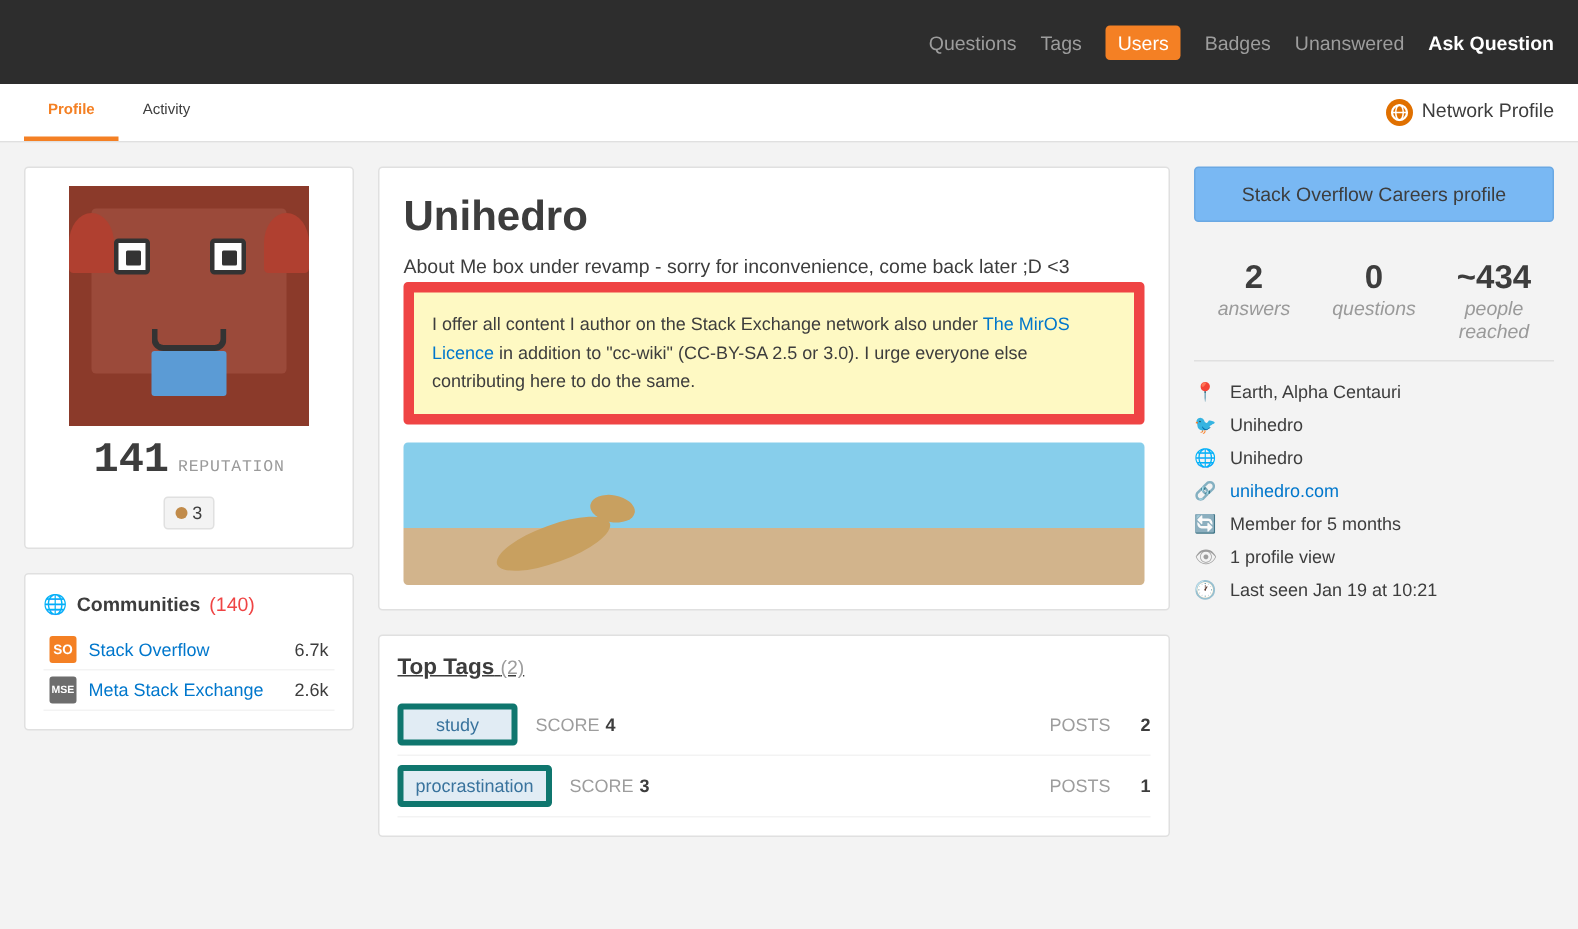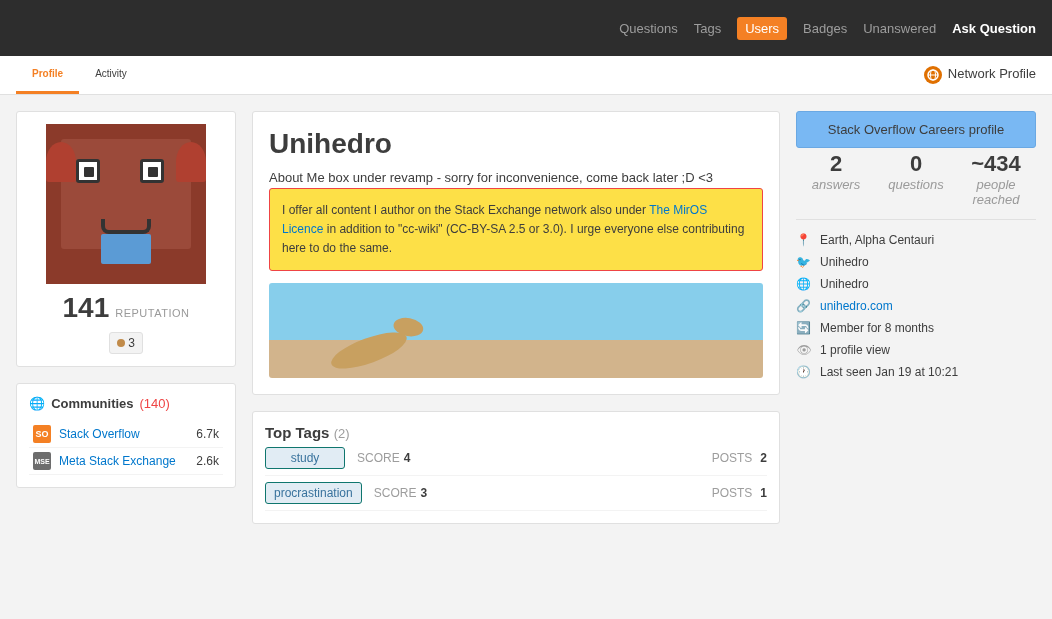--- a/index.html
+++ b/index.html
@@ -194,20 +194,21 @@
       left: 55px;
       width: 50px;
       height: 30px;
       background: #5b9bd5;
       border-radius: 2px;
     }
     .reputation-row {
       display: flex;
       align-items: baseline;
       gap: 6px;
+      font-family: Liberation Mono, monospace;
     }
     .rep-number {
       font-size: 28px;
       font-weight: bold;
       color: #3d3d3d;
     }
     .rep-label {
       font-size: 11px;
       color: #9a9a9a;
       text-transform: uppercase;
@@ -309,22 +310,22 @@
       color: #3d3d3d;
       margin-bottom: 8px;
     }
     .profile-about {
       color: #3d3d3d;
       font-size: 13px;
       margin-bottom: 0;
       line-height: 1.5;
     }
     .about-box {
-      background: #fde047;
-      border: 1px solid #ef4444;
+      background: #fef9c3;
+      border: 7px solid #ef4444;
       border-radius: 3px;
       padding: 12px;
       font-size: 12px;
       line-height: 1.6;
       margin-bottom: 12px;
       color: #3d3d3d;
     }
     .about-link { color: #0077cc; text-decoration: none; }
     .profile-image-preview {
       width: 100%;
@@ -364,21 +365,21 @@
     .careers-btn {
       background: #79b8f3;
       border: 1px solid #6aa8e3;
       border-radius: 3px;
       padding: 10px 14px;
       font-size: 13px;
       color: #3d3d3d;
       cursor: pointer;
       width: 100%;
       text-align: center;
-      margin-bottom: 3px;
+      margin-bottom: 24px;
       font-weight: normal;
     }
     .stats-row {
       display: flex;
       gap: 0;
       margin-bottom: 12px;
       border-bottom: 1px solid #e0e0e0;
       padding-bottom: 12px;
     }
     .stat-block {
@@ -425,32 +426,34 @@
       margin-top: 16px;
       background: #fff;
       border: 1px solid #e0e0e0;
       border-radius: 3px;
       padding: 12px;
     }
     .top-tags-title {
       font-size: 15px;
       font-weight: bold;
       color: #3d3d3d;
+      margin-bottom: 10px;
+      text-decoration: underline;
     }
     .tag-row {
       display: flex;
       align-items: center;
       padding: 6px 0;
       border-bottom: 1px solid #f3f3f3;
       gap: 12px;
     }
     .tag-pill {
       background: #e1ecf4;
       color: #39739d;
-      border: 1px solid #0f766e;
+      border: 4px solid #0f766e;
       border-radius: 3px;
       padding: 3px 8px;
       font-size: 12px;
       cursor: pointer;
       min-width: 80px;
       text-align: center;
     }
     .tag-stats {
       display: flex;
       align-items: center;
@@ -459,21 +462,21 @@
       color: #9d9d9d;
     }
     .tag-score-val {
       font-weight: bold;
       color: #3d3d3d;
     }
     .tag-row-right {
       margin-left: auto;
       display: flex;
       align-items: center;
-      gap: 8px;
+      gap: 20px;
       font-size: 12px;
       color: #9d9d9d;
     }
     .tag-posts-val {
       font-weight: bold;
       color: #3d3d3d;
     }
   </style>
 </head>
 <body>
@@ -629,21 +632,21 @@
       <div class="meta-item">
         <span class="meta-icon">🌐</span>
         <span>Unihedro</span>
       </div>
       <div class="meta-item">
         <span class="meta-icon">🔗</span>
         <a class="meta-link">unihedro.com</a>
       </div>
       <div class="meta-item">
         <span class="meta-icon">🔄</span>
-        <span>Member for 8 months</span>
+        <span>Member for 5 months</span>
       </div>
       <div class="meta-item">
         <span class="meta-icon">👁</span>
         <span>1 profile view</span>
       </div>
       <div class="meta-item">
         <span class="meta-icon">🕐</span>
         <span>Last seen Jan 19 at 10:21</span>
       </div>
     </div>

